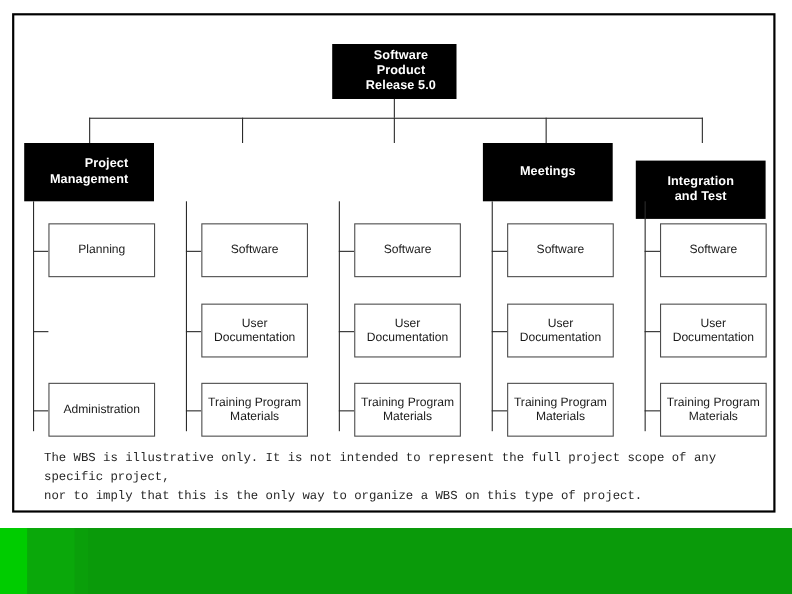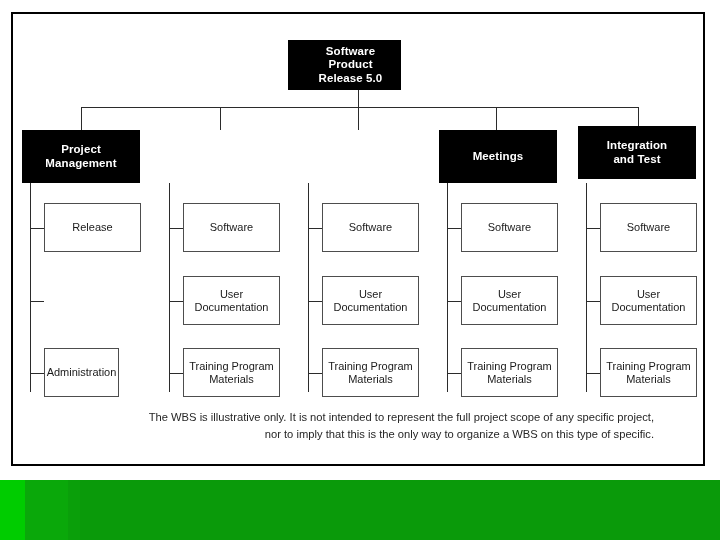--- a/index.html
+++ b/index.html
@@ -74,24 +74,25 @@
   }
   .conn-v { width: 1px; }
   .conn-h { height: 1px; }
 
   
   #caption {
     position: absolute;
     left: 40px;
     top: 409px;
     width: 614px;
-    text-align: right;
+    text-align: left;
     font-size: 11.2px;
     color: #262626;
     line-height: 1.55;
+    font-family: Liberation Mono, monospace;
   }
 
   
   #footer-band {
     position: absolute;
     left: 0;
     top: 480px;
     width: 720px;
     height: 60px;
     background: #0a9a0a;
@@ -115,47 +116,47 @@
     background: #0a9f0a;
   }
 </style>
 </head>
 <body>
 
 <div id="slide">
 
   <div id="chart-frame">
 
-    <div class="node node-root" id="root-node" style="left:275px; top:26px; width:113px; height:50px;padding-left:12px;">
+    <div class="node node-root" id="root-node" style="left:289px; top:26px; width:113px; height:50px;padding-left:12px;">
       <span class="node-label">Software Product
 Release 5.0</span>
     </div>
 
     <div class="conn conn-v" style="left:345px; top:76px; width:1px; height:17px;"></div>
     <div class="conn conn-h" style="left:68px; top:93px; width:558px; height:1px;"></div>
 
     <div class="conn conn-v" style="left:68px; top:93px; width:1px; height:23px;"></div>
     <div class="conn conn-v" style="left:207px; top:93px; width:1px; height:23px;"></div>
     <div class="conn conn-v" style="left:345px; top:93px; width:1px; height:23px;"></div>
     <div class="conn conn-v" style="left:483px; top:93px; width:1px; height:23px;"></div>
     <div class="conn conn-v" style="left:625px; top:93px; width:1px; height:23px;"></div>
 
-    <div class="node node-l2" style="left:9px; top:116px; width:118px; height:53px;">
+    <div class="node node-l2" style="left:9px; top:116px; width:118px; height:53px;text-align:right;">
       <span class="node-label">Project
 Management</span>
     </div>
     <div class="conn conn-v" style="left:17px; top:169px; width:1px; height:209px;"></div>
     <div class="conn conn-h" style="left:17px; top:214px; width:14px; height:1px;"></div>
     <div class="conn conn-h" style="left:17px; top:287px; width:14px; height:1px;"></div>
     <div class="conn conn-h" style="left:17px; top:359px; width:14px; height:1px;"></div>
 
     <div class="node node-leaf" style="left:31px; top:189px; width:97px; height:49px;">
-      <span class="node-label">Release</span>
-    </div>
-    <div class="node node-leaf" style="left:31px; top:334px; width:75px; height:49px;">
+      <span class="node-label">Planning</span>
+    </div>
+    <div class="node node-leaf" style="left:31px; top:334px; width:97px; height:49px;">
       <span class="node-label">Administration</span>
     </div>
 
     <div class="conn conn-v" style="left:156px; top:169px; width:1px; height:209px;"></div>
     <div class="conn conn-h" style="left:156px; top:214px; width:14px; height:1px;"></div>
     <div class="conn conn-h" style="left:156px; top:287px; width:14px; height:1px;"></div>
     <div class="conn conn-h" style="left:156px; top:359px; width:14px; height:1px;"></div>
 
     <div class="node node-leaf" style="left:170px; top:189px; width:97px; height:49px;">
       <span class="node-label">Software</span>
@@ -199,21 +200,21 @@
     </div>
     <div class="node node-leaf" style="left:448px; top:262px; width:97px; height:49px;">
       <span class="node-label">User
 Documentation</span>
     </div>
     <div class="node node-leaf" style="left:448px; top:334px; width:97px; height:49px;">
       <span class="node-label">Training Program
 Materials</span>
     </div>
 
-    <div class="node node-l2" style="left:565px; top:112px; width:118px; height:53px;">
+    <div class="node node-l2" style="left:565px; top:132px; width:118px; height:53px;">
       <span class="node-label">Integration
 and Test</span>
     </div>
     <div class="conn conn-v" style="left:573px; top:169px; width:1px; height:209px;"></div>
     <div class="conn conn-h" style="left:573px; top:214px; width:14px; height:1px;"></div>
     <div class="conn conn-h" style="left:573px; top:287px; width:14px; height:1px;"></div>
     <div class="conn conn-h" style="left:573px; top:359px; width:14px; height:1px;"></div>
 
     <div class="node node-leaf" style="left:587px; top:189px; width:97px; height:49px;">
       <span class="node-label">Software</span>
@@ -224,21 +225,21 @@
     </div>
     <div class="node node-leaf" style="left:587px; top:334px; width:97px; height:49px;">
       <span class="node-label">Training Program
 Materials</span>
     </div>
 
   </div>
 
   <div id="caption">
     <div>The WBS is illustrative only. It is not intended to represent the full project scope of any specific project,</div>
-    <div>nor to imply that this is the only way to organize a WBS on this type of specific.</div>
+    <div>nor to imply that this is the only way to organize a WBS on this type of project.</div>
   </div>
 
   <div id="footer-band">
     <div id="footer-stripe-1"></div>
     <div id="footer-stripe-2"></div>
     <div id="footer-stripe-3"></div>
   </div>
 
 </div>
 

